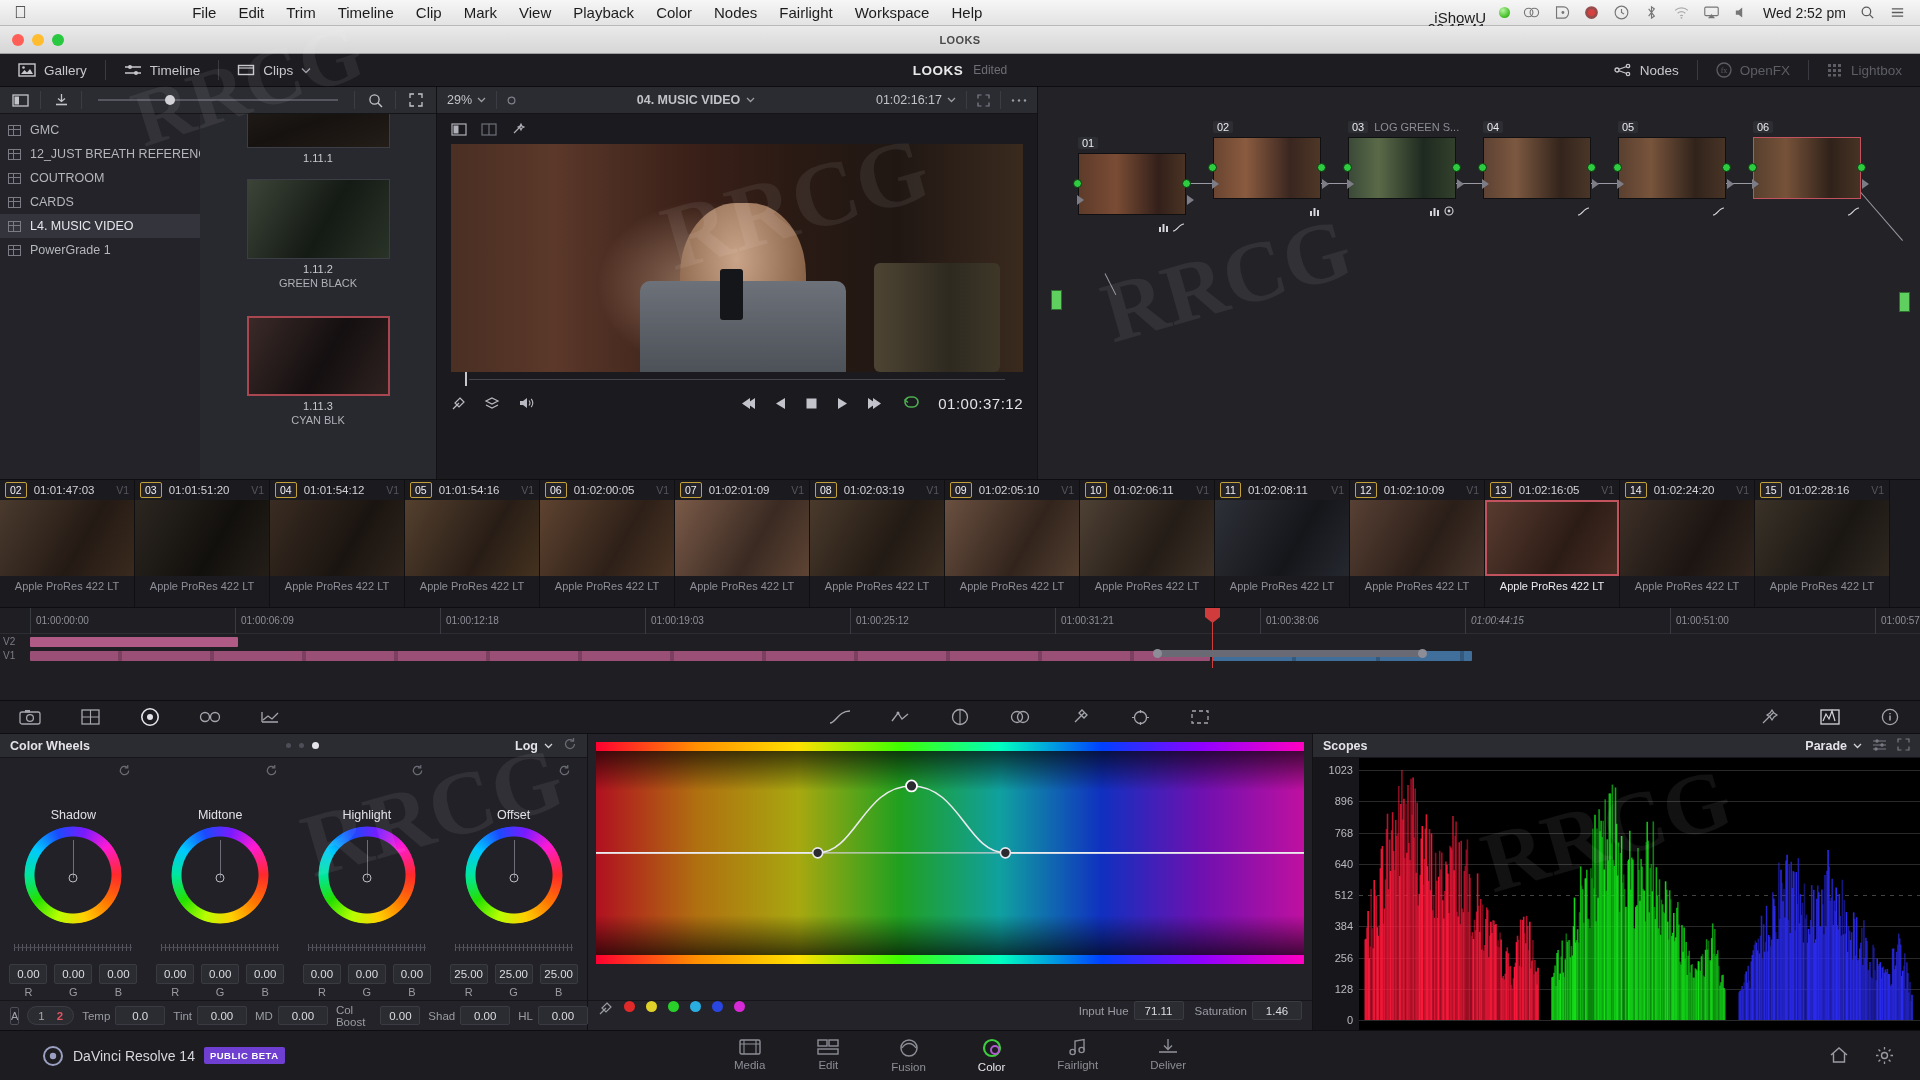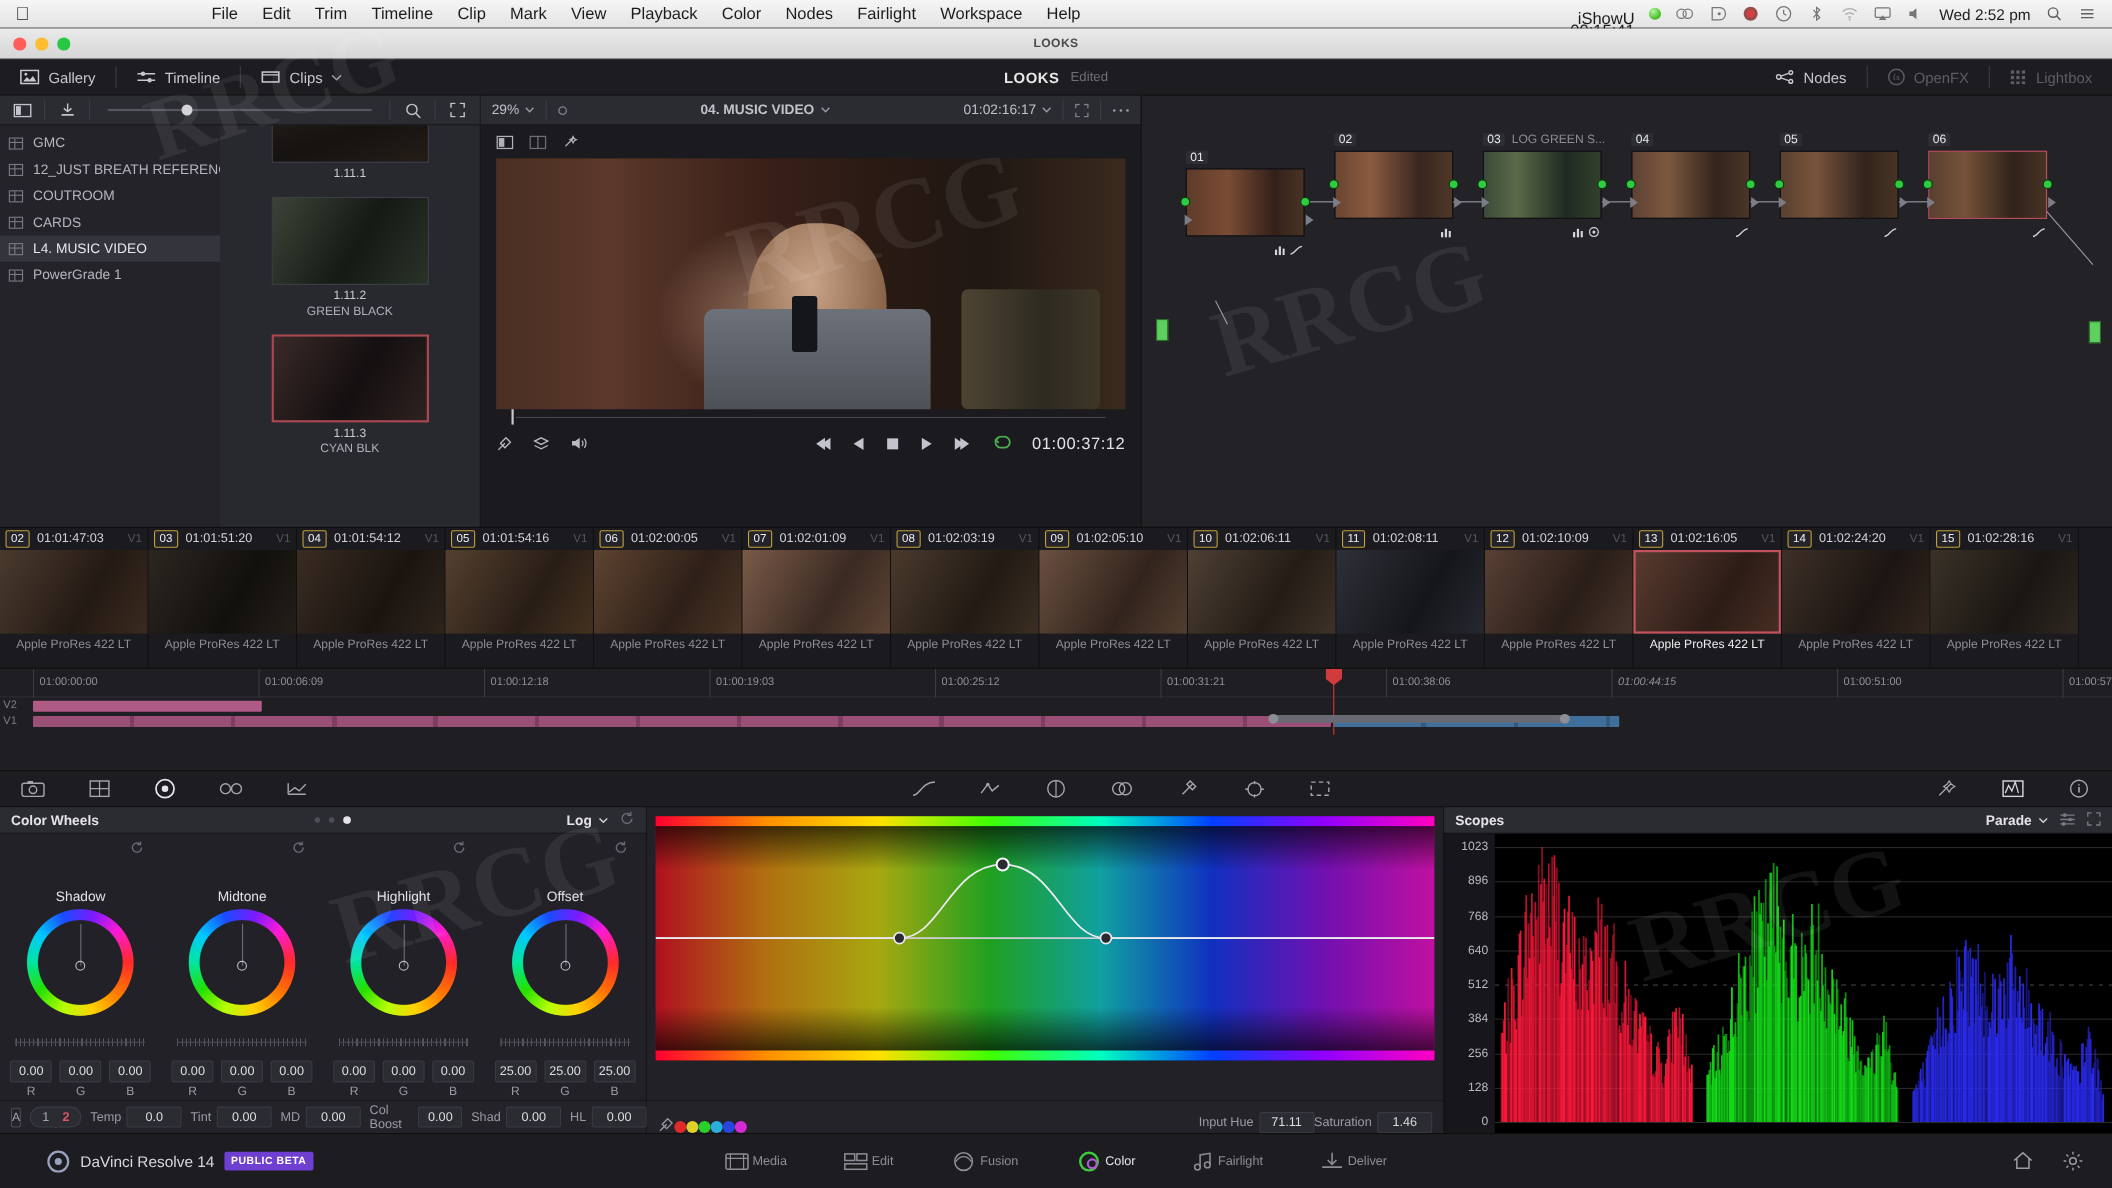--- a/index.html
+++ b/index.html
@@ -209,38 +209,38 @@
   .curves{position:absolute;top:734px;left:588px;width:725px;}
   .curvebody{position:relative;height:238px;padding:8px;}
   .huegrid{position:absolute;left:8px;right:8px;top:8px;bottom:8px;
      background:linear-gradient(90deg,#b01020,#b07010,#a8a810,#20a020,#10a0a0,#1030c0,#7010b0,#c010a0);}
   .huegrid::before{content:"";position:absolute;inset:0;
      background:linear-gradient(#000000cc 0%, #00000000 22%, #00000000 78%, #000000cc 100%);}
   .huebar{position:absolute;left:8px;right:8px;height:9px;}
   .huebar.top{top:8px;} .huebar.bot{bottom:8px;}
   .curvesvg{position:absolute;left:8px;right:8px;top:8px;bottom:8px;}
   .curvefoot{position:absolute;bottom:0;left:0;right:0;height:30px;background:#232329;
-     border-top:1px solid #16161a;display:flex;align-items:flex-end;gap:0;padding:0 10px;}
+     border-top:1px solid #16161a;display:flex;align-items:flex-start;gap:11px;padding:0 10px;}
   .cdot{width:11px;height:11px;border-radius:50%;display:block;}
 
   .scopes{position:absolute;top:734px;left:1313px;width:607px;border-right:none;}
   .scopebody{position:relative;height:272px;background:#000;}
   .scale{position:absolute;left:0;top:0;width:46px;height:100%;background:#17171b;}
   .scale div{position:absolute;right:6px;font-size:11px;color:#b9b9c1;transform:translateY(-50%);}
   .scopeplot{position:absolute;left:46px;right:0;top:0;bottom:0;}
   .gline{position:absolute;left:0;right:0;height:1px;background:#4a4a4a;opacity:.55;}
   .gline.d{background:repeating-linear-gradient(90deg,#7a7a7a 0 4px,transparent 4px 9px);}
 
   
   .dock{position:absolute;top:1030px;left:0;width:1920px;height:50px;background:#1d1d21;
      border-top:1px solid #0e0e11;display:flex;align-items:center;}
   .dock .brand{display:flex;align-items:center;gap:9px;padding-left:42px;color:#d7d7dd;font-size:14px;}
   .dock .beta{background:#6e3fd0;color:#fff;font-size:9.5px;font-weight:bold;padding:3px 6px;border-radius:2px;letter-spacing:.5px;}
   .pages{position:absolute;left:0;right:0;display:flex;justify-content:center;gap:52px;pointer-events:none;}
-  .page{display:flex;flex-direction:row;align-items:center;gap:3px;color:#8d8d97;font-size:11.5px;pointer-events:auto;position:relative;}
+  .page{display:flex;flex-direction:column;align-items:center;gap:3px;color:#8d8d97;font-size:11.5px;pointer-events:auto;position:relative;}
   .page.active{color:#e6e6ea;}
   .dock .right{margin-left:auto;display:flex;gap:26px;padding-right:26px;color:#9b9ba4;}
 
   .wm{position:absolute;color:rgba(255,255,255,.07);font-weight:bold;pointer-events:none;
       font-family:"Liberation Serif",serif;}
 </style>
 </head>
 <body>
 
 <div class="app">
@@ -452,21 +452,21 @@
       <div class="gal-thumbs">
         <div class="gthumb" style="margin-top:-46px">
           <div class="img" style="background:linear-gradient(160deg,#2a2420,#16120f 60%,#241d18);"></div>
           <div class="cap">1.11.1</div>
         </div>
         <div class="gthumb" style="margin-top:14px">
           <div class="img" style="background:linear-gradient(120deg,#3c4438,#141a14 55%,#2a3328);"></div>
           <div class="cap">1.11.2</div>
           <div class="cap2">GREEN BLACK</div>
         </div>
-        <div class="gthumb act" style="margin-top:14px">
+        <div class="gthumb act" style="margin-top:26px">
           <div class="img" style="background:linear-gradient(120deg,#3a2a28,#140f10 55%,#2e2220);"></div>
           <div class="cap">1.11.3</div>
           <div class="cap2">CYAN BLK</div>
         </div>
       </div>
     </div>
   </div>
 
   <div class="viewer">
     <div class="vw-top">

